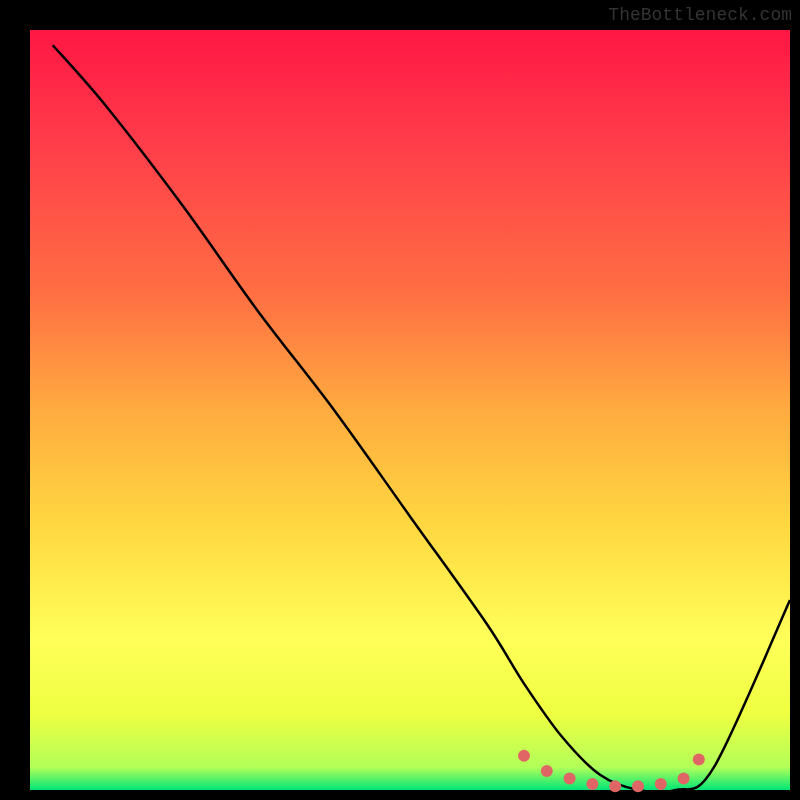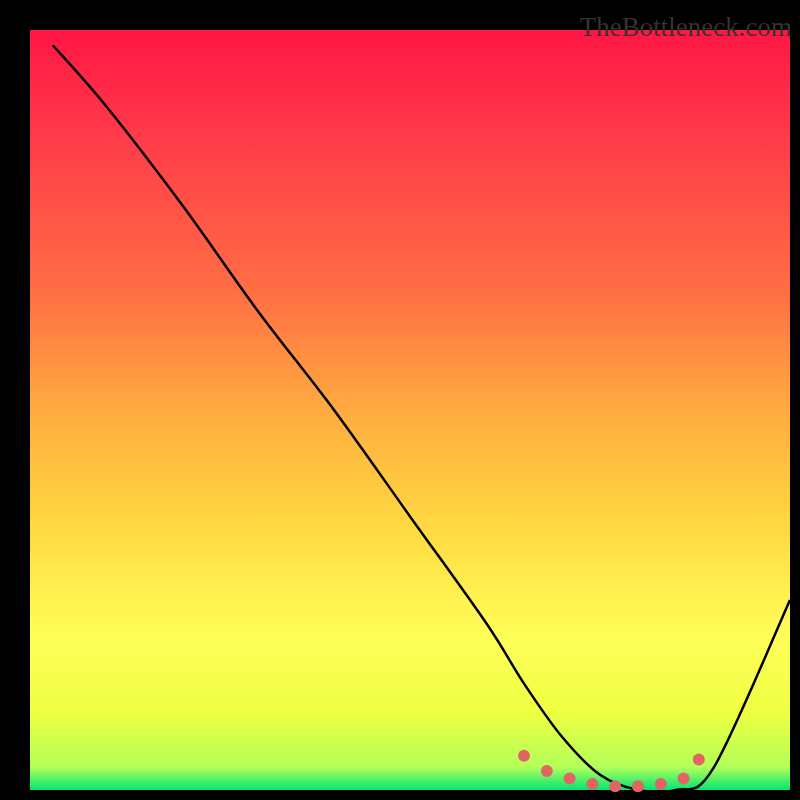--- a/index.html
+++ b/index.html
@@ -1,17 +1,17 @@
 <!DOCTYPE html>
 <html><head>
 <meta charset="utf-8">
 <style>
 body{margin:0;padding:0;background:#fff}
 .chart-container{position:relative;width:800px;height:800px}
-.watermark{position:absolute;top:12px;right:8px;font-family:Liberation Serif, serif;font-size:27px;color:#333;font-weight:400}
+.watermark{position:absolute;top:5px;right:8px;font-family:Liberation Mono, monospace;font-size:18px;color:#333;font-weight:400}
 svg{display:block}
 </style>
 </head>
 <body>
 
 <div class="chart-container">
   <div class="watermark">TheBottleneck.com</div>
   <svg id="chart-svg" width="800" height="800" viewBox="0 0 800 800">
       <rect x="0" y="0" width="800" height="800" fill="#000000"></rect>
       <defs>

